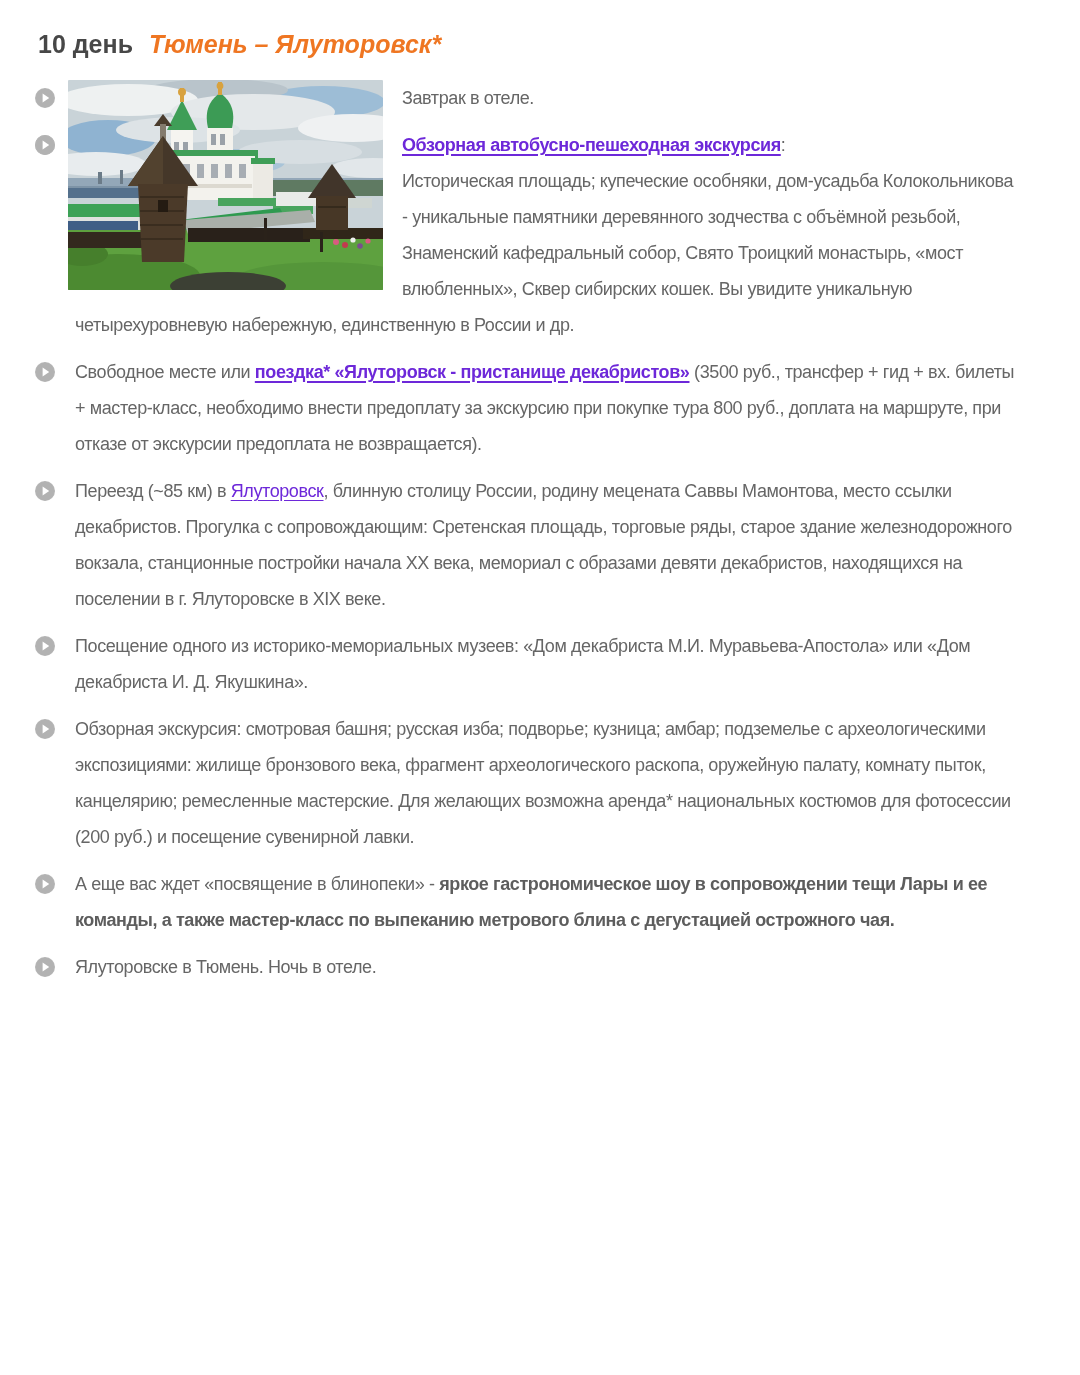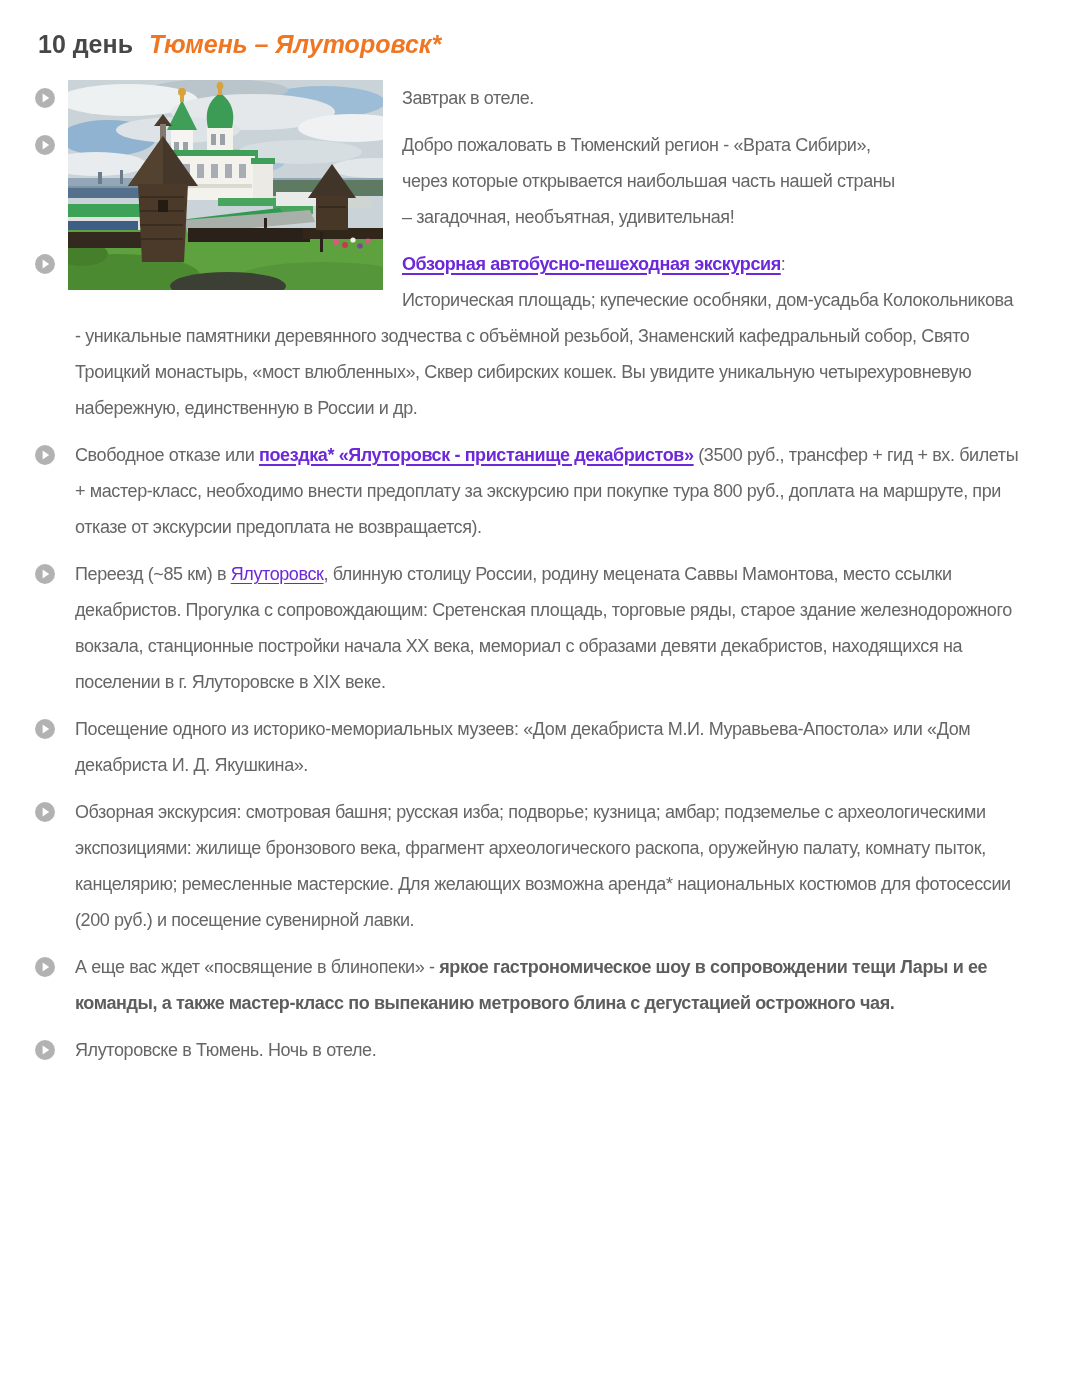--- a/index.html
+++ b/index.html
@@ -151,41 +151,40 @@
         <div class="item-text"><span>Завтрак в отеле.</span></div>
       </div>
       <div class="item">
         <span class="bullet">
           <svg viewBox="0 0 20 20">
             <circle cx="10" cy="10" r="10" fill="#b6b6b6"></circle>
             <circle cx="10" cy="10" r="9.2" fill="#b2b2b2"></circle>
             <path d="M7.6 5.6 L14.2 10 L7.6 14.4 Z" fill="#ffffff"></path>
           </svg>
         </span>
-        <div class="item-text"><span>Добро пожаловать в Тюменский регион - «Врата Сибири», через которые открывается наибольшая часть нашей страны – загадочная, необъятная, удивительная!</span></div>
       </div>
       <div class="item">
         <span class="bullet">
           <svg viewBox="0 0 20 20">
             <circle cx="10" cy="10" r="10" fill="#b6b6b6"></circle>
             <circle cx="10" cy="10" r="9.2" fill="#b2b2b2"></circle>
             <path d="M7.6 5.6 L14.2 10 L7.6 14.4 Z" fill="#ffffff"></path>
           </svg>
         </span>
         <div class="item-text"><a href="#" class="bold">Обзорная автобусно-пешеходная экскурсия</a><span>:</span><br><span>Историческая площадь; купеческие особняки, дом-усадьба Колокольникова - уникальные памятники деревянного зодчества с объёмной резьбой, Знаменский кафедральный собор, Свято Троицкий монастырь, «мост влюбленных», Сквер сибирских кошек. Вы увидите уникальную четырехуровневую набережную, единственную в России и др.</span></div>
       </div>
       <div class="item">
         <span class="bullet">
           <svg viewBox="0 0 20 20">
             <circle cx="10" cy="10" r="10" fill="#b6b6b6"></circle>
             <circle cx="10" cy="10" r="9.2" fill="#b2b2b2"></circle>
             <path d="M7.6 5.6 L14.2 10 L7.6 14.4 Z" fill="#ffffff"></path>
           </svg>
         </span>
-        <div class="item-text"><span>Свободное отказе или </span><a href="#" class="bold">поездка* «Ялуторовск - пристанище декабристов»</a><span> (3500 руб., трансфер + гид + вх. билеты + мастер-класс, необходимо внести предоплату за экскурсию при покупке тура 800 руб., доплата на маршруте, при отказе от экскурсии предоплата не возвращается).</span></div>
+        <div class="item-text"><span>Свободное месте или </span><a href="#" class="bold">поездка* «Ялуторовск - пристанище декабристов»</a><span> (3500 руб., трансфер + гид + вх. билеты + мастер-класс, необходимо внести предоплату за экскурсию при покупке тура 800 руб., доплата на маршруте, при отказе от экскурсии предоплата не возвращается).</span></div>
       </div>
       <div class="item">
         <span class="bullet">
           <svg viewBox="0 0 20 20">
             <circle cx="10" cy="10" r="10" fill="#b6b6b6"></circle>
             <circle cx="10" cy="10" r="9.2" fill="#b2b2b2"></circle>
             <path d="M7.6 5.6 L14.2 10 L7.6 14.4 Z" fill="#ffffff"></path>
           </svg>
         </span>
         <div class="item-text"><span>Переезд (~85 км) в </span><a href="#">Ялуторовск</a><span>, блинную столицу России, родину мецената Саввы Мамонтова, место ссылки декабристов. Прогулка с сопровождающим: Сретенская площадь, торговые ряды, старое здание железнодорожного вокзала, станционные постройки начала XX века, мемориал с образами девяти декабристов, находящихся на поселении в г. Ялуторовске в XIX веке.</span></div>

